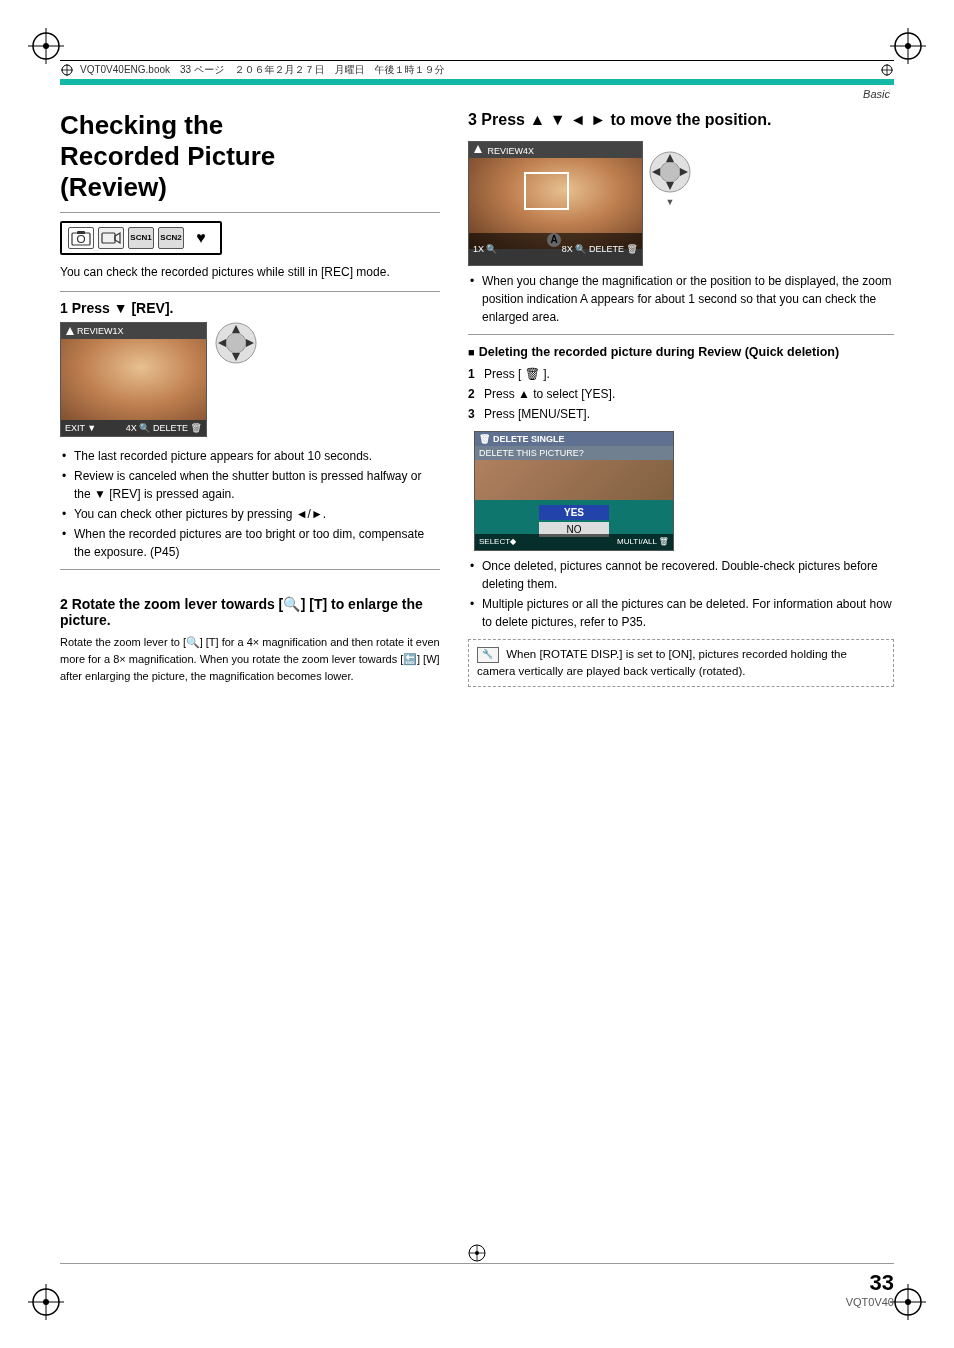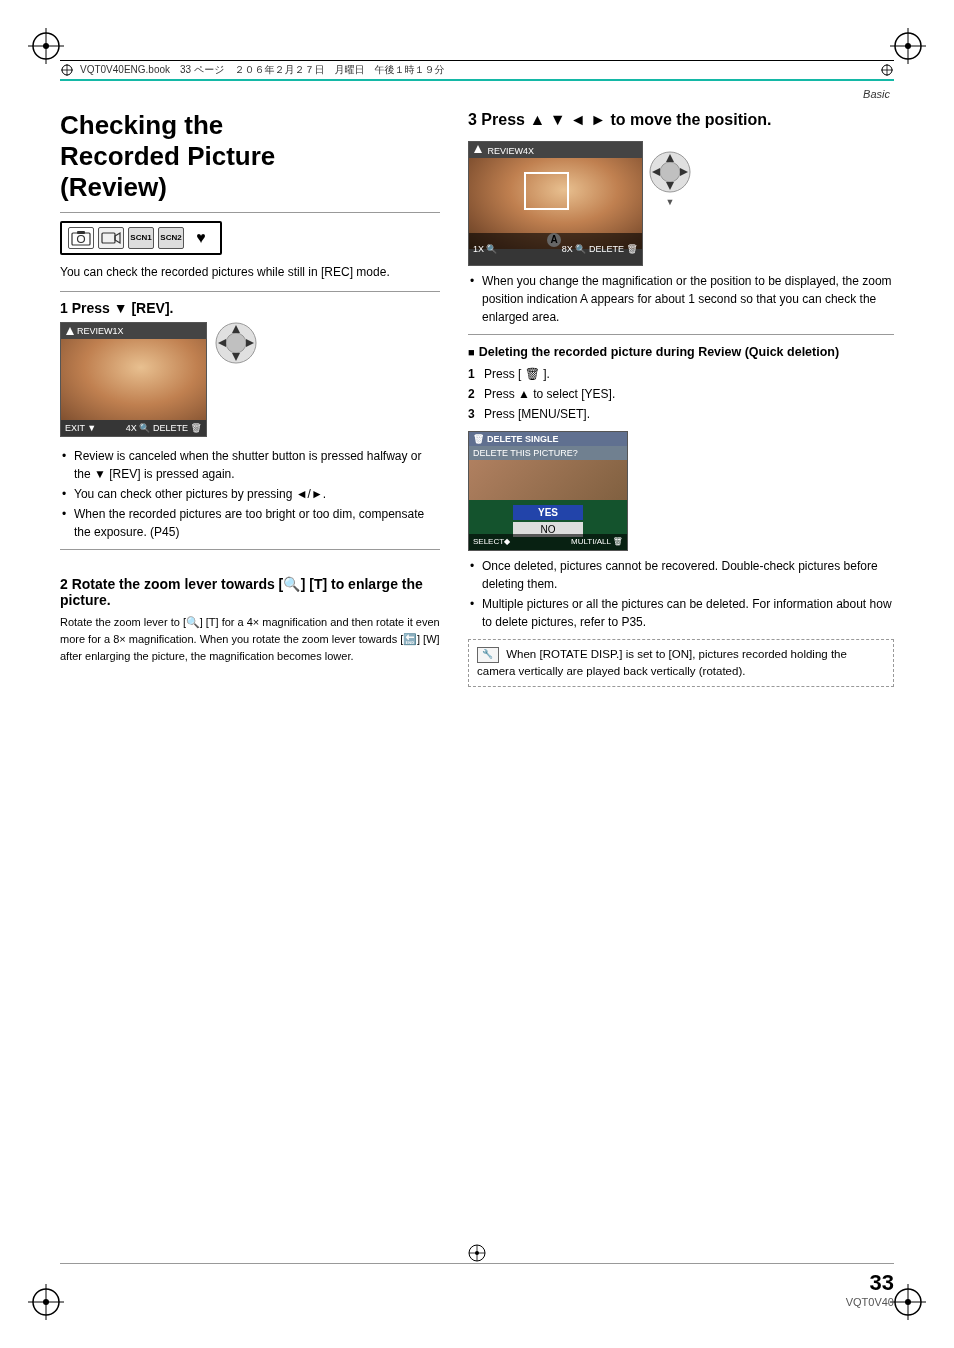--- a/index.html
+++ b/index.html
@@ -27,21 +27,21 @@
 
     
     .header-bar {
       position: absolute;
       top: 60px;
       left: 60px;
       right: 60px;
       display: flex;
       align-items: center;
       border-top: 1px solid #000;
-      border-bottom: 2px solid #14b8a6;
+      border-bottom: 6px solid #14b8a6;
       padding: 2px 0;
     }
     .header-cross {
       width: 14px;
       height: 14px;
       margin-right: 6px;
     }
     .header-text {
       font-size: 10px;
       color: #333;
@@ -331,27 +331,28 @@
       margin-bottom: 2px;
     }
     .numbered-list li .num {
       position: absolute;
       left: 0;
       font-weight: bold;
     }
 
     
     .delete-screen {
-      width: 160px;
+      width: 200px;
       height: 120px;
-      background: #14532d;
+      background: #0f766e;
       position: relative;
       border: 1px solid #555;
       overflow: hidden;
       margin-bottom: 6px;
+      margin-left: 6px;
     }
     .delete-screen .ds-topbar {
       background: #607090;
       color: #fff;
       font-size: 9px;
       padding: 2px 4px;
       font-weight: bold;
     }
     .delete-screen .ds-question {
       background: #708090;
@@ -561,20 +562,21 @@
             <polygon points="21,3 25,11 17,11" fill="#333"></polygon>
             <polygon points="21,39 25,31 17,31" fill="#333"></polygon>
             <polygon points="3,21 11,17 11,25" fill="#333"></polygon>
             <polygon points="39,21 31,17 31,25" fill="#333"></polygon>
           </svg>
         </div>
       </div>
 
       
       <ul class="bullet-list">
+        <li>The last recorded picture appears for about 10 seconds.</li>
         <li>Review is canceled when the shutter button is pressed halfway or the ▼ [REV] is pressed again.</li>
         <li>You can check other pictures by pressing ◄/►.</li>
         <li>When the recorded pictures are too bright or too dim, compensate the exposure. (P45)</li>
       </ul>
 
       <hr class="divider">
 
       
       <div class="step2-heading">
         <span>2 Rotate the zoom lever towards [🔍] [T] to enlarge the picture.</span>

